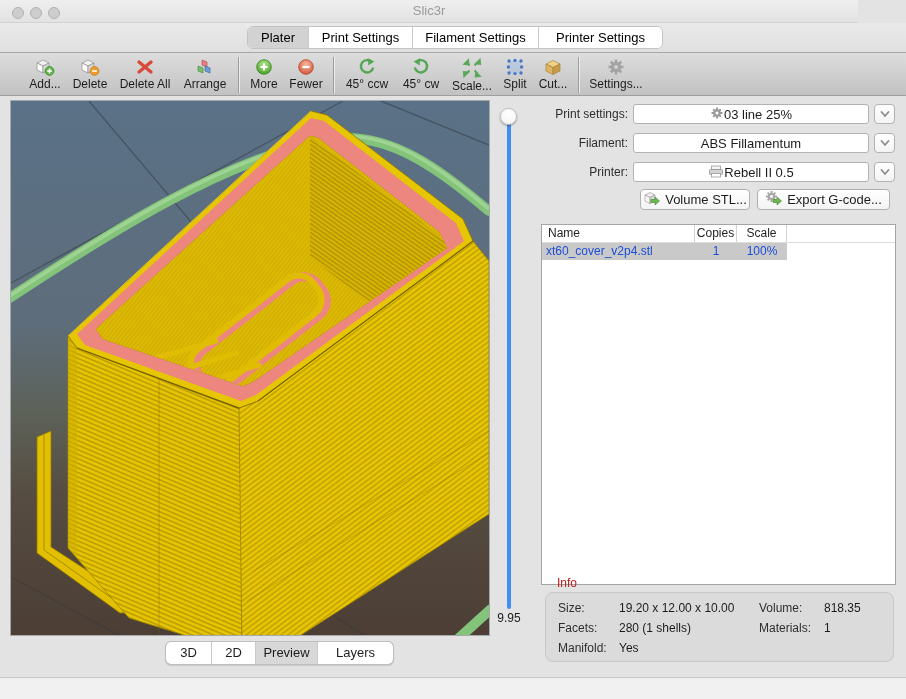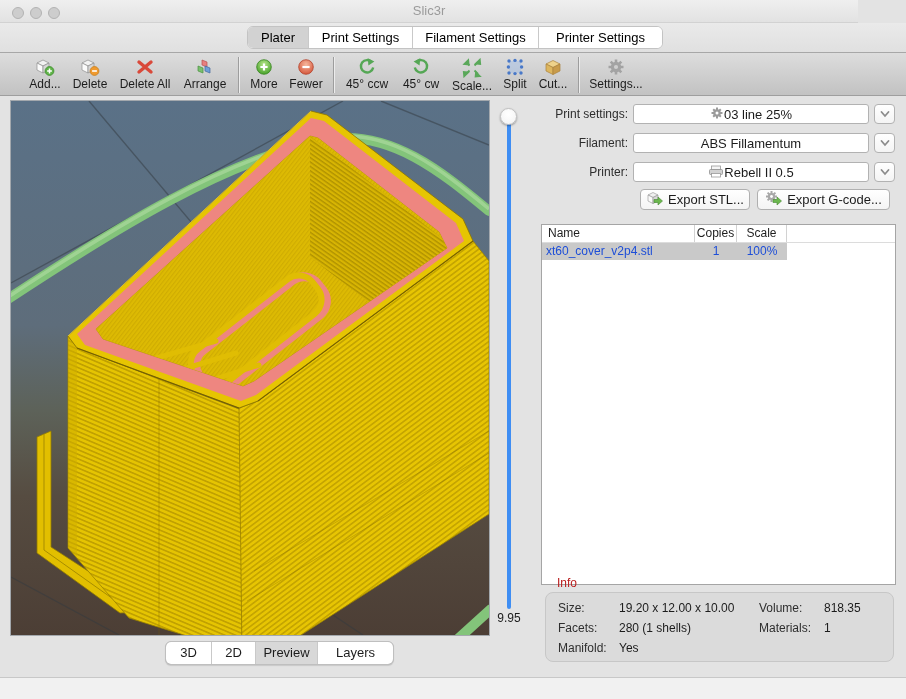--- a/index.html
+++ b/index.html
@@ -417,21 +417,21 @@
           </svg></span>
     </div>
 
     <div class="btn-export" style="left:640px;top:92px;width:110px;">
       <span><svg width="17" height="16">
             <polygon points="2,5 7,2.5 12,5 7,7.5" fill="#f0f0f0" stroke="#909090" stroke-width="0.6"></polygon>
             <polygon points="2,5 7,7.5 7,13.5 2,11" fill="#fafafa" stroke="#909090" stroke-width="0.6"></polygon>
             <polygon points="7,7.5 12,5 12,11 7,13.5" fill="#d8d8d8" stroke="#909090" stroke-width="0.6"></polygon>
             <polygon points="8,9.5 12,9.5 12,7 16.5,11 12,15 12,12.5 8,12.5" fill="#6cb84e" stroke="#478833" stroke-width="0.6"></polygon>
           </svg></span>
-      <span>Export STL...</span>
+      <span>Volume STL...</span>
     </div>
     <div class="btn-export" style="left:757px;top:92px;width:133px;">
       <span><svg width="17" height="16">
             <g stroke="#a8a8a8" stroke-width="2">
               <path d="M6.5,1 V12 M1,6.5 H12 M2.6,2.6 L10.4,10.4 M10.4,2.6 L2.6,10.4"></path>
             </g>
             <circle cx="6.5" cy="6.5" r="3.6" fill="#a8a8a8"></circle>
             <circle cx="6.5" cy="6.5" r="1.4" fill="#fff"></circle>
             <polygon points="8,9.5 12,9.5 12,7 16.5,11 12,15 12,12.5 8,12.5" fill="#6cb84e" stroke="#478833" stroke-width="0.6"></polygon>
           </svg></span>

